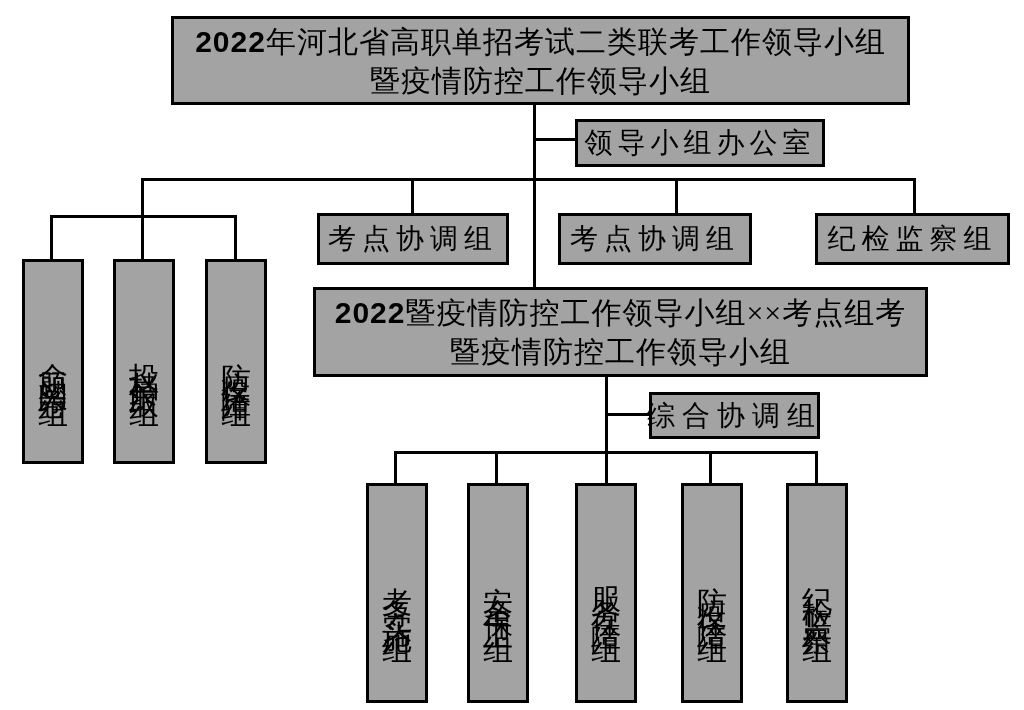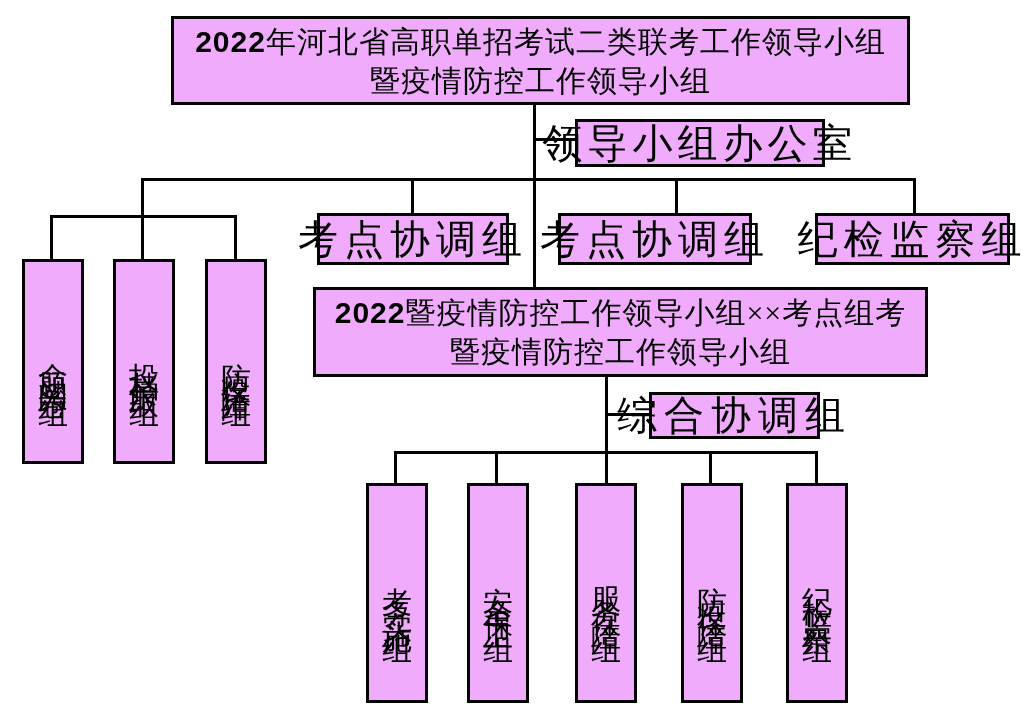--- a/index.html
+++ b/index.html
@@ -1,28 +1,28 @@
 <!DOCTYPE html>
 <html><head>
 <meta charset="utf-8">
 <style>
   html,body{margin:0;padding:0;background:#ffffff;}
   .canvas{
     position:relative;width:1024px;height:710px;background:#ffffff;
     font-family:"Liberation Serif","DejaVu Serif",serif;color:#000;overflow:hidden;
   }
   .box{
-    position:absolute;border:3px solid #000;background:#f0abfc;box-sizing:border-box;
+    position:absolute;border:3px solid #000;background:#a3a3a3;box-sizing:border-box;
     display:flex;align-items:center;justify-content:center;text-align:center;
   }
   .hline{position:absolute;height:3px;background:#000;}
   .vline{position:absolute;width:3px;background:#000;}
   .root-text{font-size:30px;line-height:39px;letter-spacing:1px;}
   .year{font-family:"Liberation Sans","DejaVu Sans",sans-serif;font-weight:bold;}
-  .label-h{font-size:40px;letter-spacing:6px;white-space:nowrap;}
+  .label-h{font-size:28px;letter-spacing:6px;white-space:nowrap;}
   .label-h.office{letter-spacing:5px;}
   .label-h.zonghe{letter-spacing:7px;}
   .vtext{
     writing-mode:vertical-rl;text-orientation:upright;
     font-size:30px;letter-spacing:9px;line-height:1;
   }
   .vtext.tall{letter-spacing:12px;}
 </style>
 </head>
 <body>

